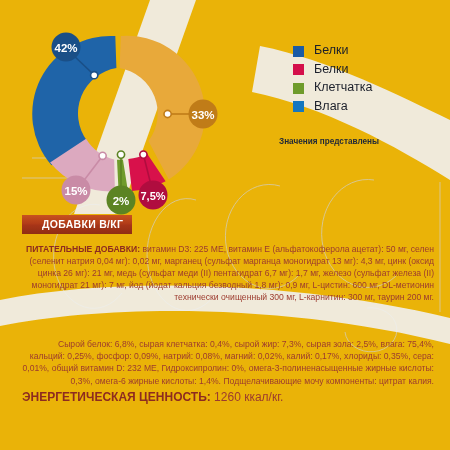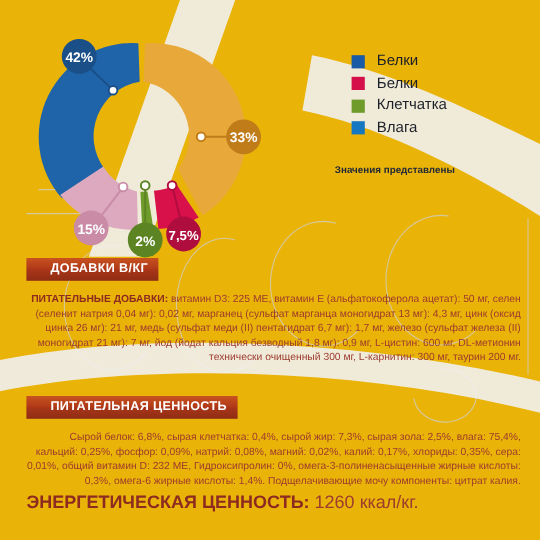--- a/index.html
+++ b/index.html
@@ -105,21 +105,21 @@
     margin-top: 9px;
     font-size: 8.6px;
     line-height: 1.42;
     color: #9c3b2e;
     text-align: right;
   }
   .body-text b { font-weight: bold; color: #8d2b20; }
 
   #energy-line {
     margin-top: 2px;
-    font-size: 15px;
+    font-size: 12px;
     line-height: 1.42;
     color: #9c3b2e;
   }
   #energy-line b { font-weight: bold; color: #8d2b20; }
 </style>
 </head>
 <body>
 
 <div id="page">
 
@@ -215,18 +215,17 @@
   <div id="legend-note">
     <div>Значения представлены</div>
   </div>
 
   <div id="additives-section">
     <span class="section-badge">ДОБАВКИ В/КГ</span>
     <p class="body-text"><b>ПИТАТЕЛЬНЫЕ ДОБАВКИ:</b><span> витамин D3: 225 МЕ, витамин Е (альфатокоферола ацетат): 50 мг, селен (селенит натрия 0,04 мг): 0,02 мг, марганец (сульфат марганца моногидрат 13 мг): 4,3 мг, цинк (оксид цинка 26 мг): 21 мг, медь (сульфат меди (II) пентагидрат 6,7 мг): 1,7 мг, железо (сульфат железа (II) моногидрат 21 мг): 7 мг, йод (йодат кальция безводный 1,8 мг): 0,9 мг, L-цистин: 600 мг, DL-метионин технически очищенный 300 мг, L-карнитин: 300 мг, таурин 200 мг.</span></p>
   </div>
 
   <div id="nutrition-section">
-    <span class="section-badge">ПИТАТЕЛЬНАЯ ЦЕННОСТЬ</span>
     <p class="body-text">Сырой белок: 6,8%, сырая клетчатка: 0,4%, сырой жир: 7,3%, сырая зола: 2,5%, влага: 75,4%, кальций: 0,25%, фосфор: 0,09%, натрий: 0,08%, магний: 0,02%, калий: 0,17%, хлориды: 0,35%, сера: 0,01%, общий витамин D: 232 МЕ, Гидроксипролин: 0%, омега-3-полиненасыщенные жирные кислоты: 0,3%, омега-6 жирные кислоты: 1,4%. Подщелачивающие мочу компоненты: цитрат калия.</p>
     <p id="energy-line"><b>ЭНЕРГЕТИЧЕСКАЯ ЦЕННОСТЬ:</b><span> 1260 ккал/кг.</span></p>
   </div>
 
 </div>
 
 </body></html>

